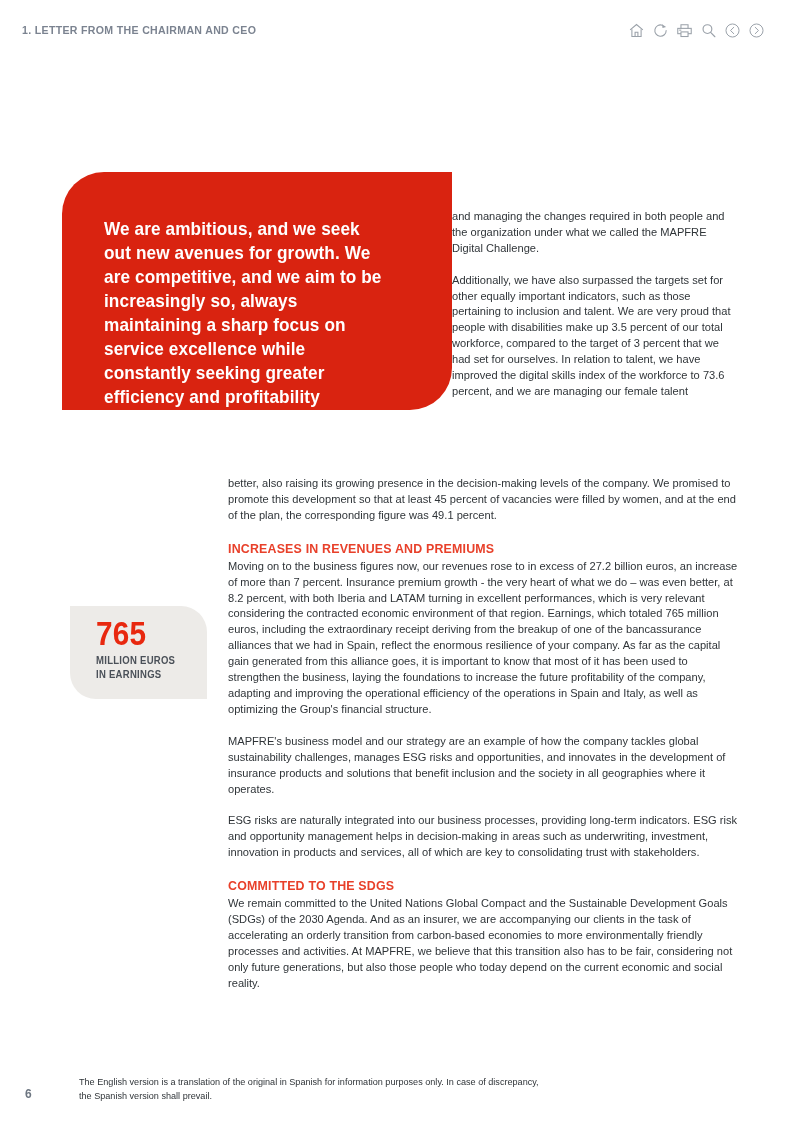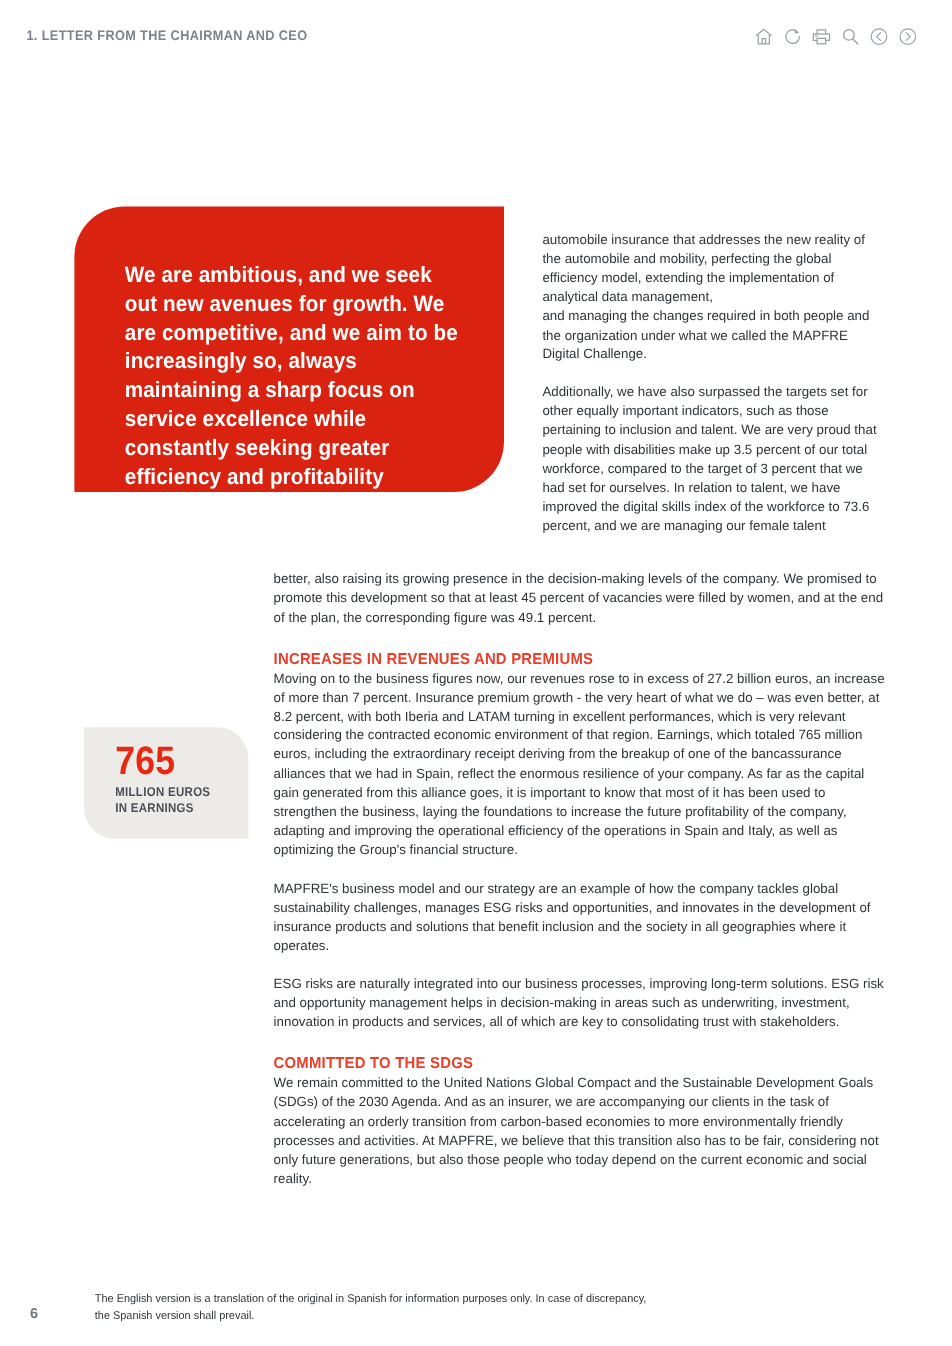--- a/index.html
+++ b/index.html
@@ -54,21 +54,21 @@
     display: block;
     width: 17px;
     height: 17px;
   }
 
   
   #quote-box {
     position: absolute;
     left: 62px;
     top: 172px;
-    width: 358px;
+    width: 390px;
     height: 238px;
     background: #d92310;
     border-radius: 42px 0 42px 0;
   }
   #quote-text {
     position: absolute;
     left: 42px;
     top: 45px;
     width: 300px;
     color: #ffffff;
@@ -236,35 +236,35 @@
 
   </div>
 </div>
 
 <div id="quote-box">
   <div id="quote-text">We are ambitious, and we seek out new avenues for growth. We are competitive, and we aim to be increasingly so, always maintaining a sharp focus on service excellence while constantly seeking greater efficiency and profitability</div>
 </div>
 
 <div id="right-column" class="body-text">
   <p>
-    <span>automobile insurance that addresses the new reality of the automobile and mobility, perfecting the global efficiency model, extending the implementation of analytical data management,</span><br>
+    <br>
     <span>and managing the changes required in both people and the organization under what we called the MAPFRE Digital Challenge.</span>
   </p>
   <p>Additionally, we have also surpassed the targets set for other equally important indicators, such as those pertaining to inclusion and talent. We are very proud that people with disabilities make up 3.5 percent of our total workforce, compared to the target of 3 percent that we had set for ourselves. In relation to talent, we have improved the digital skills index of the workforce to 73.6 percent, and we are managing our female talent</p>
 </div>
 
 <div id="main-column" class="body-text">
   <p>better, also raising its growing presence in the decision-making levels of the company. We promised to promote this development so that at least 45 percent of vacancies were filled by women, and at the end of the plan, the corresponding figure was 49.1 percent.</p>
 
   <div class="section-heading">INCREASES IN REVENUES AND PREMIUMS</div>
   <p>Moving on to the business figures now, our revenues rose to in excess of 27.2 billion euros, an increase of more than 7 percent. Insurance premium growth - the very heart of what we do – was even better, at 8.2 percent, with both Iberia and LATAM turning in excellent performances, which is very relevant considering the contracted economic environment of that region. Earnings, which totaled 765 million euros, including the extraordinary receipt deriving from the breakup of one of the bancassurance alliances that we had in Spain, reflect the enormous resilience of your company. As far as the capital gain generated from this alliance goes, it is important to know that most of it has been used to strengthen the business, laying the foundations to increase the future profitability of the company, adapting and improving the operational efficiency of the operations in Spain and Italy, as well as optimizing the Group's financial structure.</p>
 
   <p>MAPFRE's business model and our strategy are an example of how the company tackles global sustainability challenges, manages ESG risks and opportunities, and innovates in the development of insurance products and solutions that benefit inclusion and the society in all geographies where it operates.</p>
 
-  <p>ESG risks are naturally integrated into our business processes, improving long-term solutions. ESG risk and opportunity management helps in decision-making in areas such as underwriting, investment, innovation in products and services, all of which are key to consolidating trust with stakeholders.</p>
+  <p>ESG risks are naturally integrated into our business processes, providing long-term indicators. ESG risk and opportunity management helps in decision-making in areas such as underwriting, investment, innovation in products and services, all of which are key to consolidating trust with stakeholders.</p>
 
   <div class="section-heading">COMMITTED TO THE SDGS</div>
   <p>We remain committed to the United Nations Global Compact and the Sustainable Development Goals (SDGs) of the 2030 Agenda. And as an insurer, we are accompanying our clients in the task of accelerating an orderly transition from carbon-based economies to more environmentally friendly processes and activities. At MAPFRE, we believe that this transition also has to be fair, considering not only future generations, but also those people who today depend on the current economic and social reality.</p>
 </div>
 
 <div id="earnings-callout">
   <div id="earnings-number">765</div>
   <div id="earnings-label">
     <span>MILLION EUROS</span><br>
     <span>IN EARNINGS</span>

